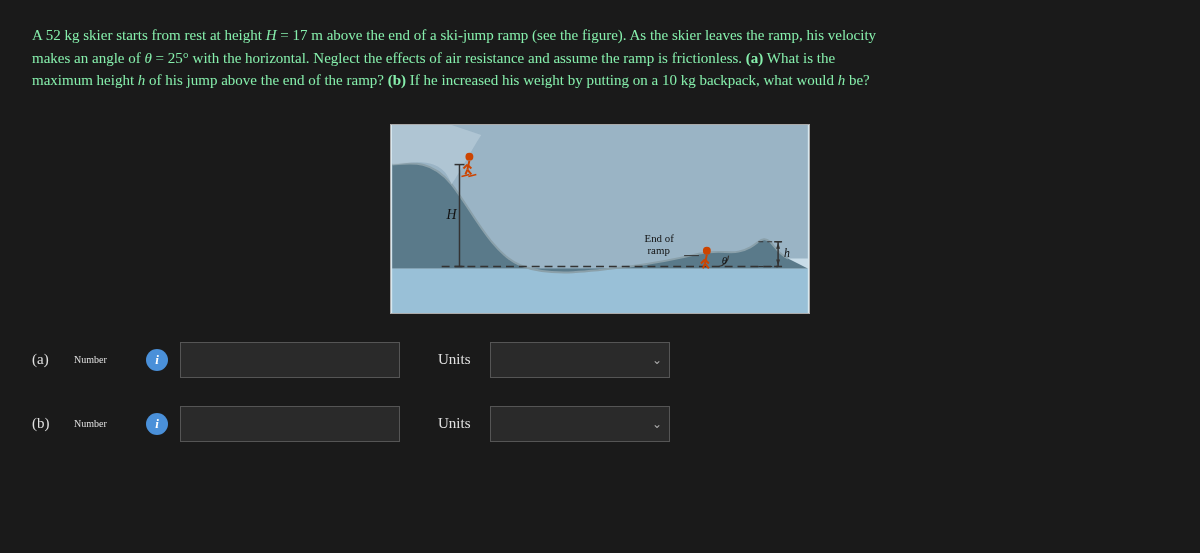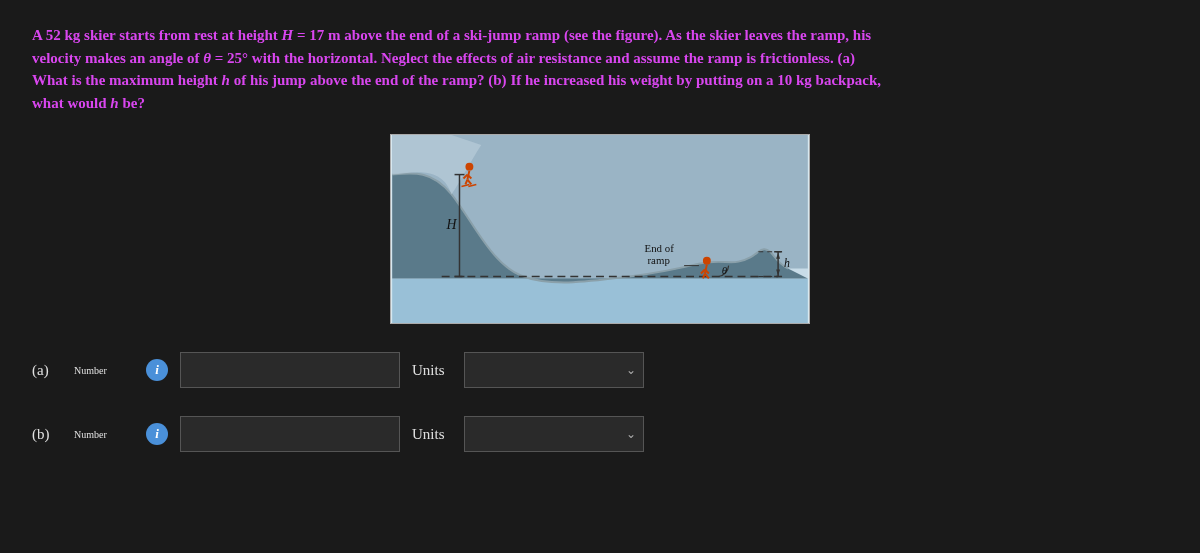--- a/index.html
+++ b/index.html
@@ -10,23 +10,22 @@
       font-family: Georgia, 'Times New Roman', serif;
       font-size: 15px;
       line-height: 1.5;
       padding: 24px 32px;
       min-height: 553px;
       width: 1200px;
     }
 
     .problem-text {
       max-width: 860px;
-      margin-bottom: 20px;
-      color: #d946ef;
-      font-weight: bold;
+      margin-bottom: 32px;
+      color: #86efac;
     }
 
     .figure-container {
       display: flex;
       justify-content: center;
       margin-bottom: 28px;
     }
 
     .figure-box {
       background-color: #d8e8f0;
@@ -87,21 +86,21 @@
       height: 36px;
       width: 220px;
       padding: 4px 8px;
       font-size: 14px;
       outline: none;
     }
 
     .units-label {
       color: #e0e0e0;
       font-size: 15px;
-      margin-left: 0;
+      margin-left: 26px;
       width: 40px;
       flex-shrink: 0;
     }
 
     .units-select-container {
       position: relative;
       display: flex;
       align-items: center;
     }
 

